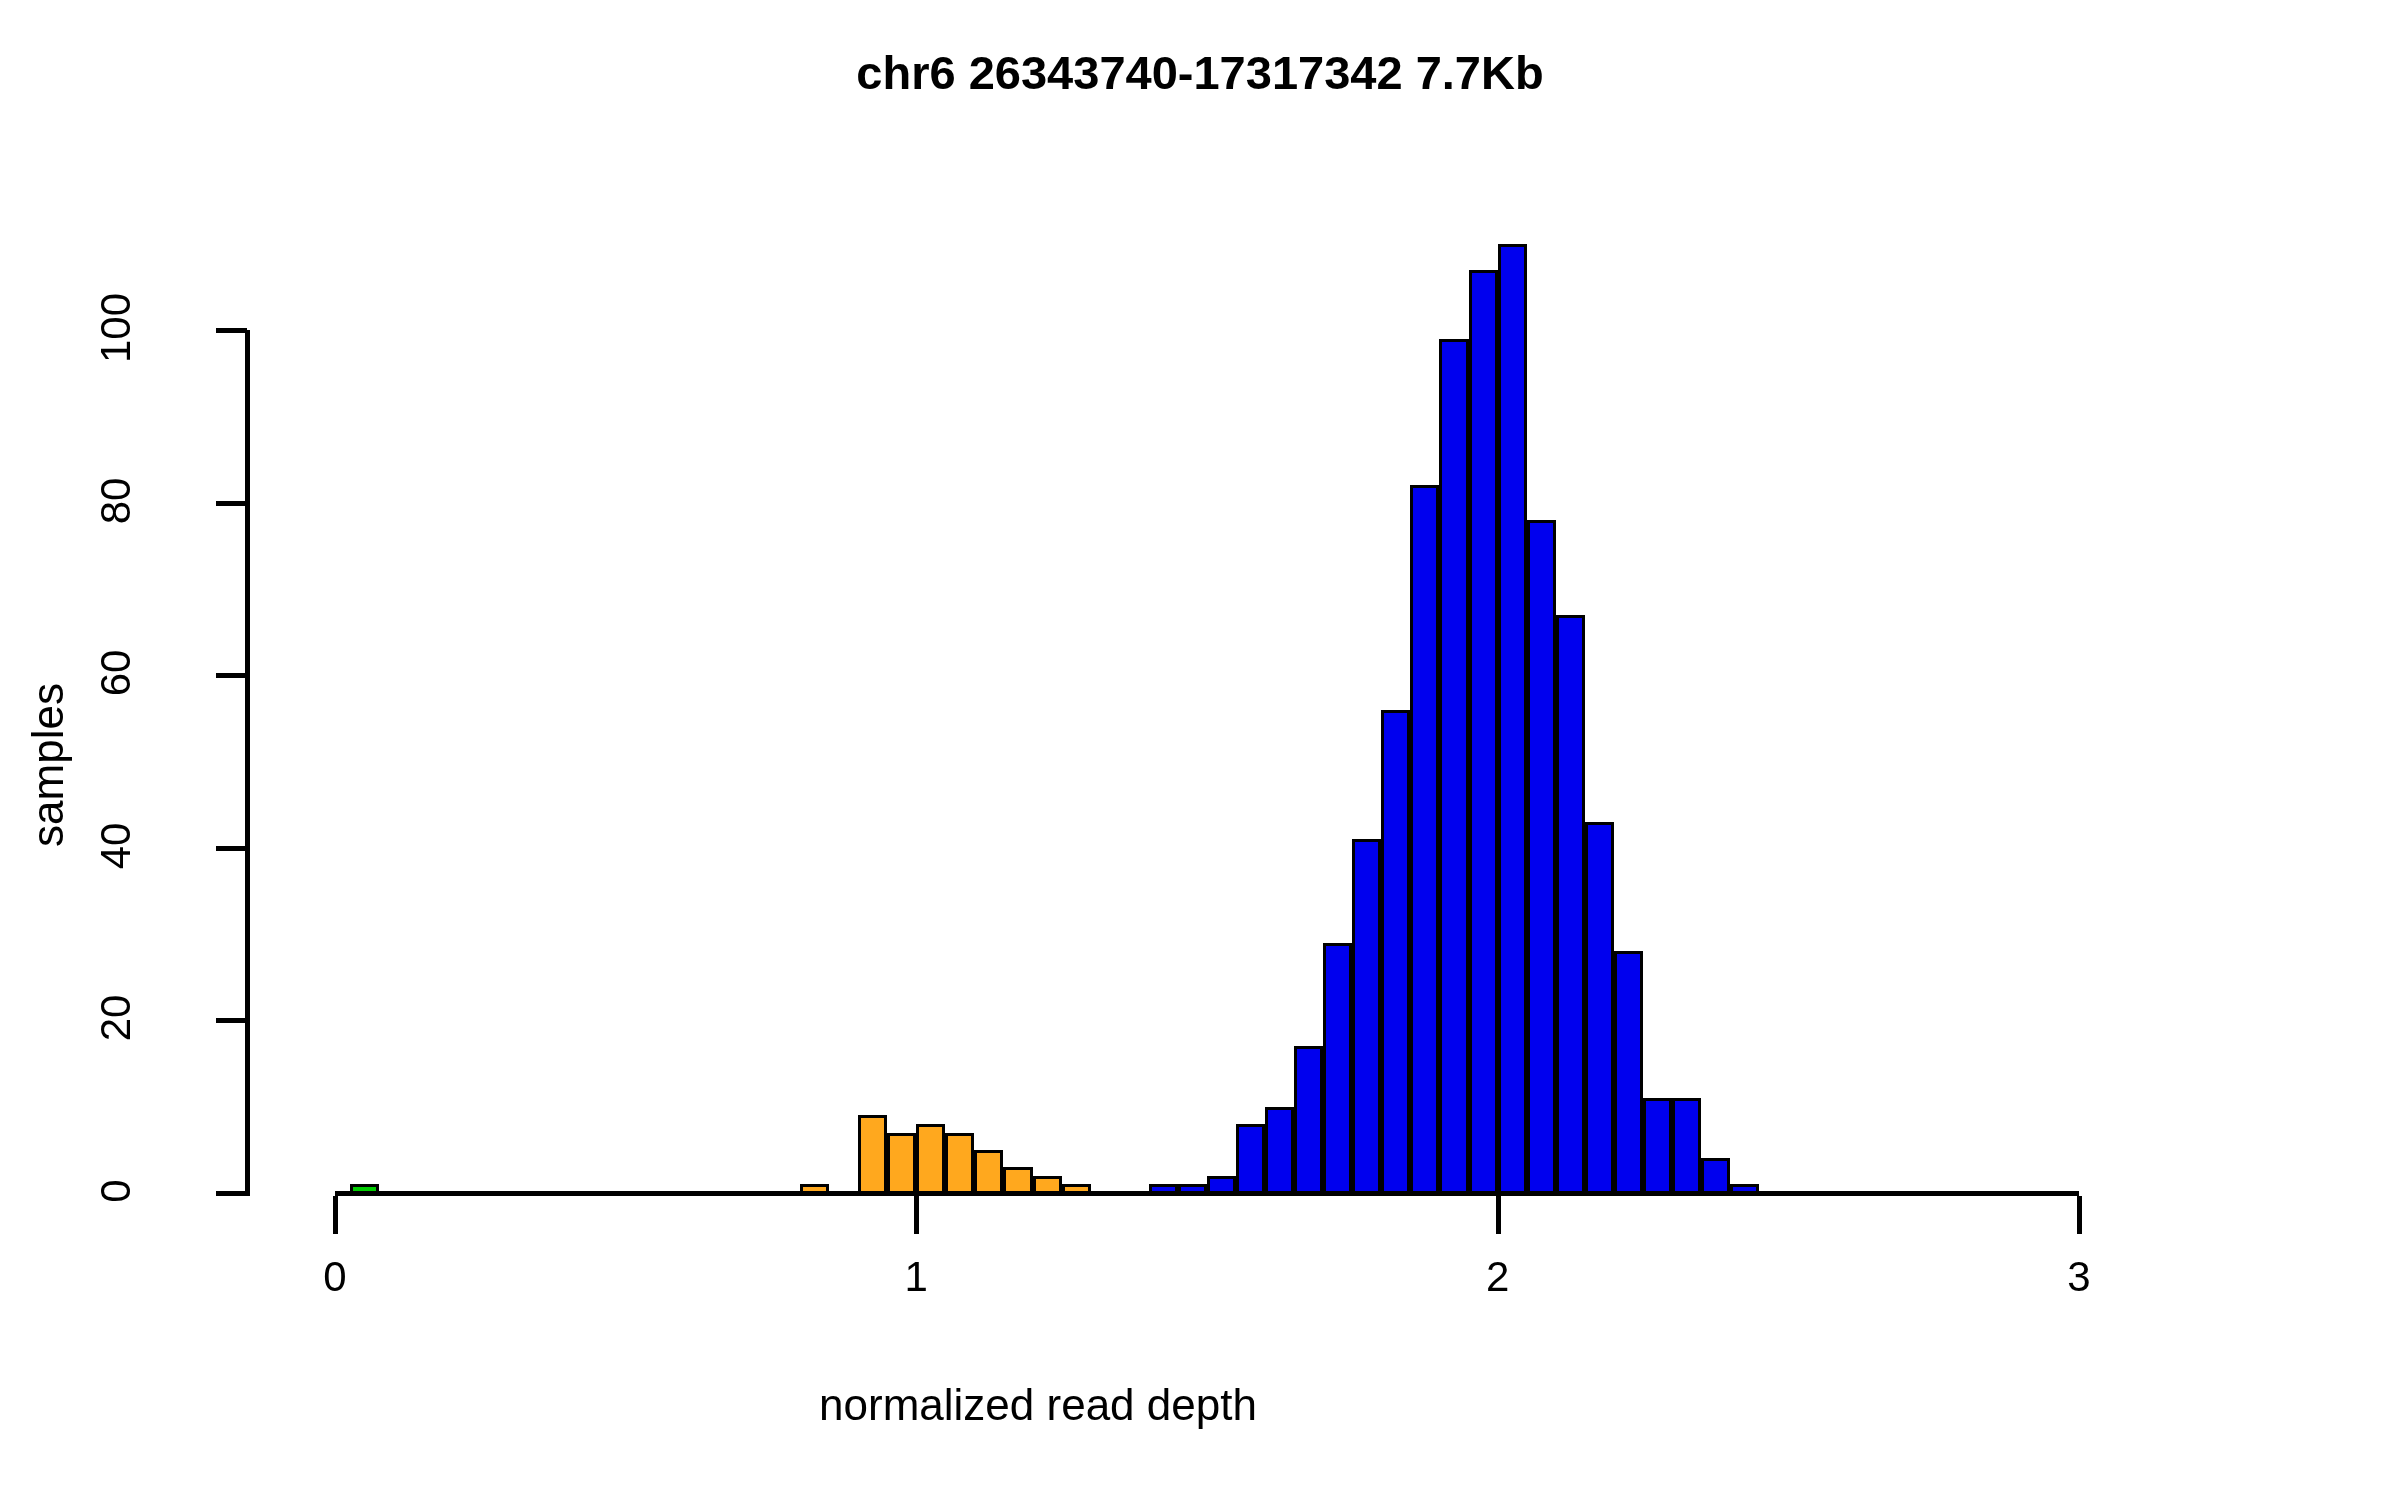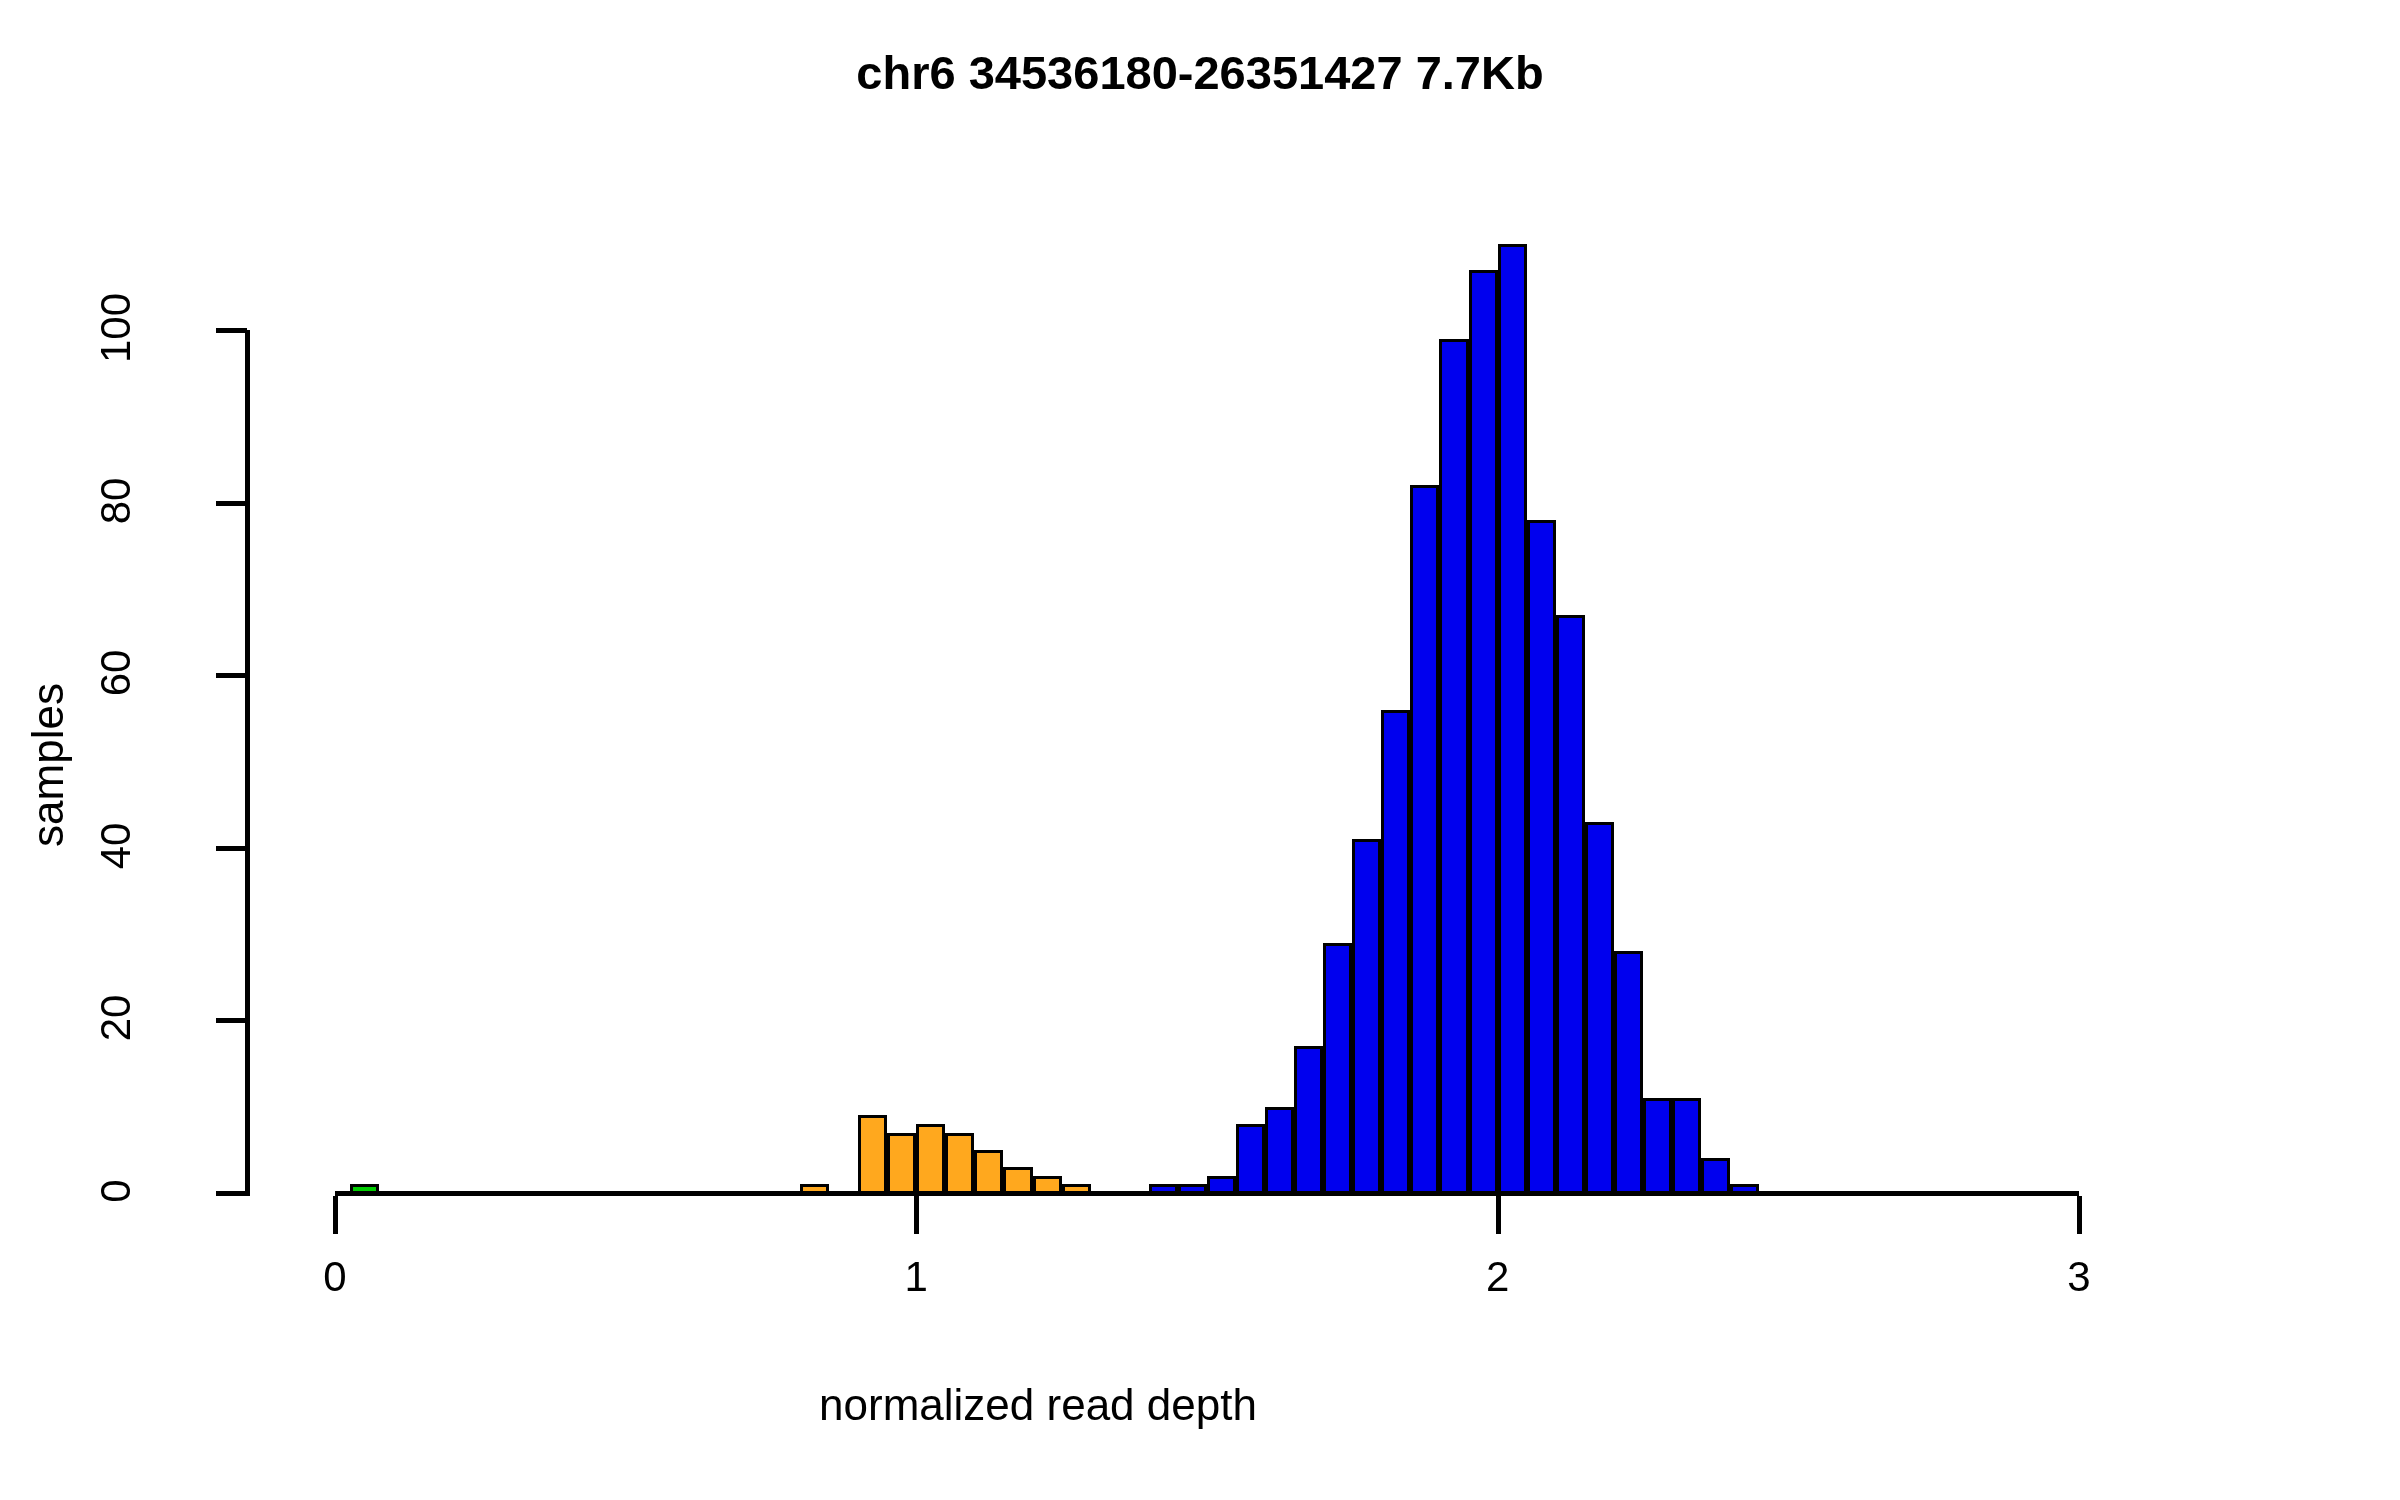--- a/index.html
+++ b/index.html
@@ -73,21 +73,21 @@
     border:3px solid #000;
     bottom:auto;
   }
 </style>
 </head>
 <body>
 
 <div id="root">
 
   <div class="title-block">
-    <span class="title-line">chr6 34536180-26351427 7.7Kb</span>
+    <span class="title-line">chr6 26343740-17317342 7.7Kb</span>
   </div>
 
   <div class="plot">
 
     <div id="bars">
         <div class="bar" style="left: 349.533px; top: 1184.37px; width: 29.065px; height: 11.63px; background: rgb(0, 204, 0); border-color: rgb(0, 0, 0);"></div>
         <div class="bar" style="left: 800.04px; top: 1184.37px; width: 29.065px; height: 11.63px; background: rgb(255, 168, 30); border-color: rgb(0, 0, 0);"></div>
         <div class="bar" style="left: 858.17px; top: 1115.33px; width: 29.065px; height: 80.67px; background: rgb(255, 168, 30); border-color: rgb(0, 0, 0);"></div>
         <div class="bar" style="left: 887.235px; top: 1132.59px; width: 29.065px; height: 63.41px; background: rgb(255, 168, 30); border-color: rgb(0, 0, 0);"></div>
         <div class="bar" style="left: 916.3px; top: 1123.96px; width: 29.065px; height: 72.04px; background: rgb(255, 168, 30); border-color: rgb(0, 0, 0);"></div>

